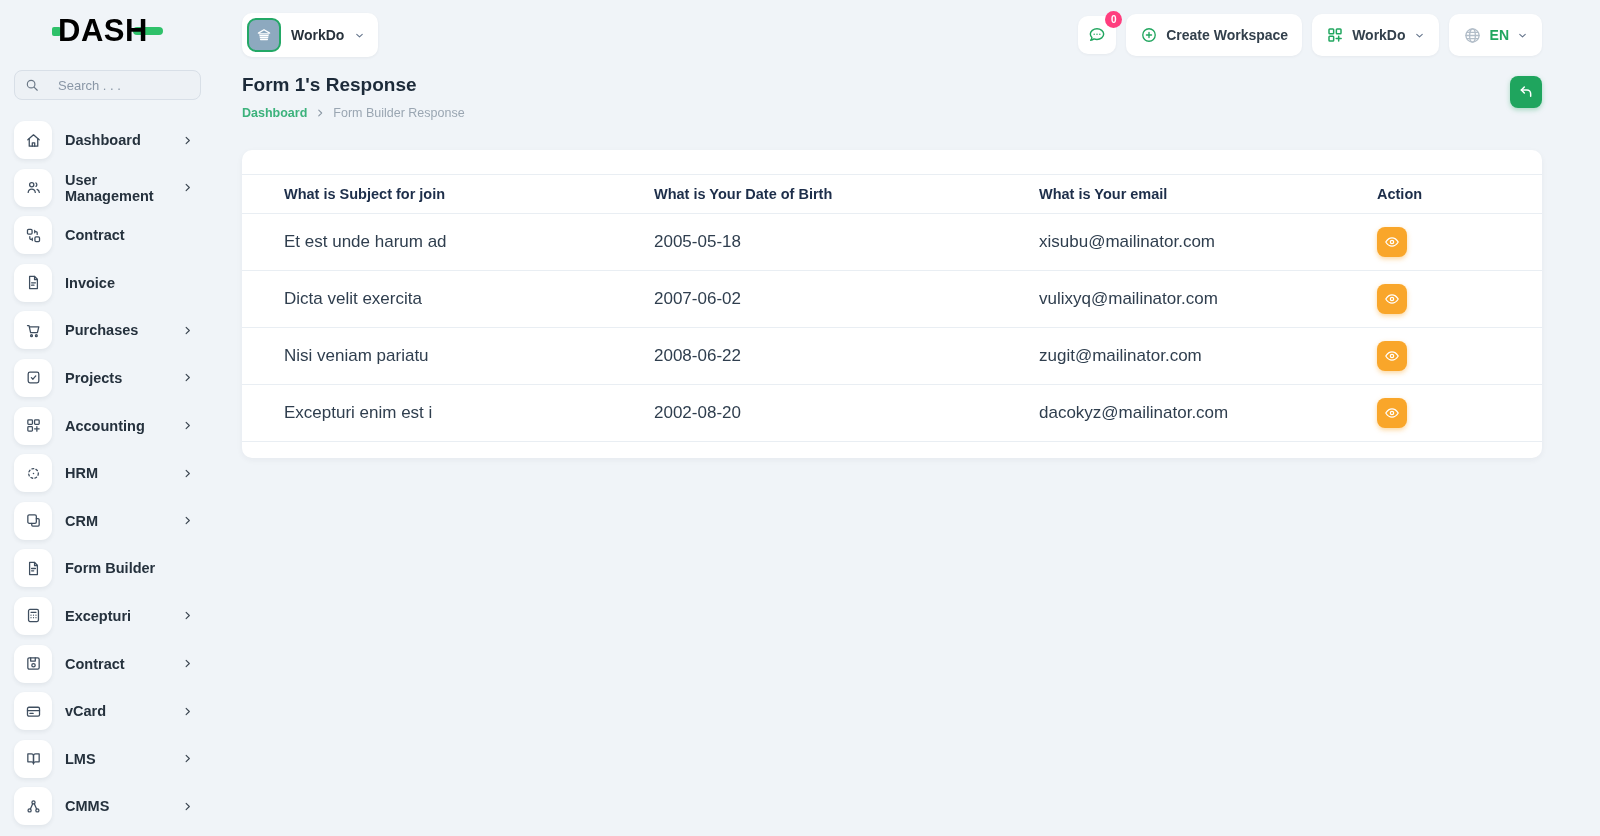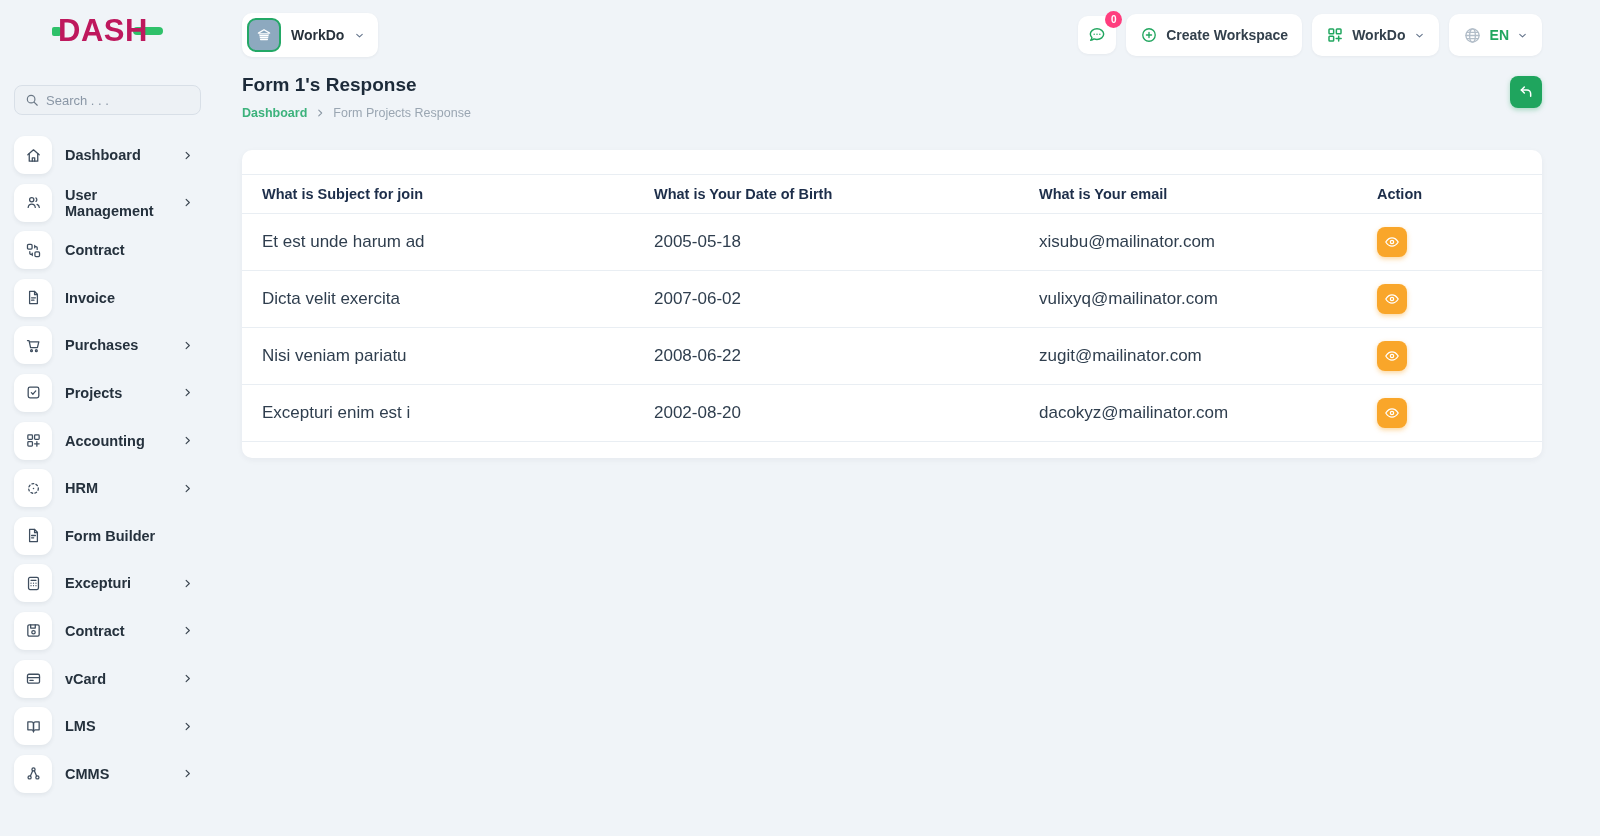--- a/index.html
+++ b/index.html
@@ -8,23 +8,23 @@
     background:#f0f4f8;
     font-family:"Liberation Sans", sans-serif;
     color:#2b3a4a;
     display:flex;
     overflow:hidden;
   }
   
   .sidebar { width:215px; flex:none; display:flex; flex-direction:column; height:836px; }
   .logo { height:62px; display:flex; align-items:center; justify-content:center; }
   .logo-sq { width:9px; height:9px; background:#2fc16a; border-radius:2px; margin-right:-3px; position:relative; z-index:0; }
-  .logo-text { font-size:31px; font-weight:800; color:#be185d; letter-spacing:.5px; position:relative; z-index:1; }
+  .logo-text { font-size:31px; font-weight:800; color:#000000; letter-spacing:.5px; position:relative; z-index:1; }
   .logo-dash { width:30px; height:8px; background:#2fc16a; border-radius:4px; margin-left:-15px; position:relative; z-index:0; }
-  .search-box { margin:23px 14px 12px; height:30px; background:#edf1f5; border:1px solid #d8dfe7; border-radius:8px; display:flex; align-items:center; padding:0 10px; gap:7px; }
+  .search-box { margin:8px 14px 12px; height:30px; background:#edf1f5; border:1px solid #d8dfe7; border-radius:8px; display:flex; align-items:center; padding:0 10px; gap:19px; }
   .search-box svg { flex:none; }
   .search-box input { border:none; outline:none; background:transparent; font-family:"Liberation Sans",sans-serif; font-size:13px; color:#4a5765; width:100%; }
   .search-box input::placeholder { color:#8a97a6; }
   .nav { flex:1; padding:8px 14px 0; overflow:hidden; }
   .nav-item { display:flex; align-items:center; height:40px; margin-bottom:7.6px; cursor:pointer; }
   .nav-icon { width:38px; height:38px; background:#ffffff; border-radius:11px; box-shadow:0 2px 4px rgba(30,41,59,.07); display:flex; align-items:center; justify-content:center; color:#3f4e5f; flex:none; }
   .nav-label { margin-left:13px; font-size:14.5px; font-weight:700; color:#25313d; flex:1; }
   .nav-chevron { color:#39444f; display:flex; margin-right:8px; }
   
   .main { flex:1; display:flex; flex-direction:column; padding:0 58px 0 27px; }
@@ -43,21 +43,21 @@
   .breadcrumb { display:flex; align-items:center; gap:8px; margin-top:10px; font-size:12.5px; }
   .bc-link { color:#3cb27c; font-weight:600; cursor:pointer; text-decoration:none; }
   .bc-sep { display:flex; color:#8b98a5; }
   .bc-current { color:#9aa6b2; }
   .back-btn { width:32px; height:32px; background:#1fa55e; border:none; border-radius:8px; display:flex; align-items:center; justify-content:center; cursor:pointer; box-shadow:0 2px 5px rgba(31,165,94,.35); margin-top:2px; }
   
   .card { background:#fff; border-radius:10px; margin-top:30px; box-shadow:0 2px 6px rgba(30,41,59,.05); padding:24px 0 16px; flex:none; }
   table { width:100%; border-collapse:collapse; table-layout:fixed; }
   thead th { border-top:1px solid #e9eef3; border-bottom:1px solid #e9eef3; text-align:left; font-size:14.5px; color:#1d2e4a; font-weight:700; padding:11px 10px; }
   tbody td { border-bottom:1px solid #e9eef3; text-align:left; font-size:17px; color:#2f3e4e; padding:13px 10px; }
-  th.col-first, td.col-first { padding-left:20px; }
+  th.col-first, td.col-first { padding-left:42px; }
   th.col-action, td.col-action { padding-left:0; }
   .eye-btn { width:30px; height:30px; border-radius:8px; background:#f9a62a; border:none; display:flex; align-items:center; justify-content:center; cursor:pointer; box-shadow:0 2px 5px rgba(249,166,42,.45); }
 </style>
 </head>
 <body>
 
 <aside class="sidebar">
   <div class="logo">
     <span class="logo-sq"></span>
     <span class="logo-text">DASH</span>
@@ -186,20 +186,34 @@
           </svg>
         </span>
       <span class="nav-label">HRM</span>
       <span class="nav-chevron">
           <svg width="11" height="11" viewBox="0 0 24 24" fill="none" stroke="currentColor" stroke-width="2.4" stroke-linecap="round" stroke-linejoin="round">
             <path d="M9 5l7 7-7 7"></path>
           </svg>
         </span>
     </div>
 
+    <div class="nav-item">
+      <span class="nav-icon">
+          <svg width="17" height="17" viewBox="0 0 24 24" fill="none" stroke="currentColor" stroke-width="1.8" stroke-linecap="round" stroke-linejoin="round">
+            <rect x="4" y="4" width="12" height="12" rx="2"></rect>
+            <path d="M16 9.5h2.5a1.5 1.5 0 011.5 1.5v7.5a1.5 1.5 0 01-1.5 1.5H11a1.5 1.5 0 01-1.5-1.5V16"></path>
+          </svg>
+        </span>
+      <span class="nav-label">CRM</span>
+      <span class="nav-chevron">
+          <svg width="11" height="11" viewBox="0 0 24 24" fill="none" stroke="currentColor" stroke-width="2.4" stroke-linecap="round" stroke-linejoin="round">
+            <path d="M9 5l7 7-7 7"></path>
+          </svg>
+        </span>
+    </div>
 
     <div class="nav-item">
       <span class="nav-icon">
           <svg width="17" height="17" viewBox="0 0 24 24" fill="none" stroke="currentColor" stroke-width="1.8" stroke-linecap="round" stroke-linejoin="round">
             <path d="M6.5 3.5h7l4 4v13h-11z"></path>
             <path d="M13.5 3.5V8h4"></path>
             <path d="M9.3 12h5.4M9.3 15.3h3"></path>
           </svg>
         </span>
       <span class="nav-label">Form Builder</span>
@@ -351,21 +365,21 @@
   <div class="page-head">
     <div>
       <div class="page-title">Form 1's Response</div>
       <div class="breadcrumb">
         <a class="bc-link">Dashboard</a>
         <span class="bc-sep">
             <svg width="10" height="10" viewBox="0 0 24 24" fill="none" stroke="currentColor" stroke-width="2.6" stroke-linecap="round" stroke-linejoin="round">
               <path d="M9 5l7 7-7 7"></path>
             </svg>
           </span>
-        <span class="bc-current">Form Projects Response</span>
+        <span class="bc-current">Form Builder Response</span>
       </div>
     </div>
     <button class="back-btn">
       <svg width="16" height="16" viewBox="0 0 24 24" fill="none" stroke="#ffffff" stroke-width="2.2" stroke-linecap="round" stroke-linejoin="round">
           <path d="M9.5 13.5L5 9l4.5-4.5"></path>
           <path d="M5 9h8.5a5.5 5.5 0 015.5 5.5v4"></path>
         </svg>
     </button>
   </div>
 

